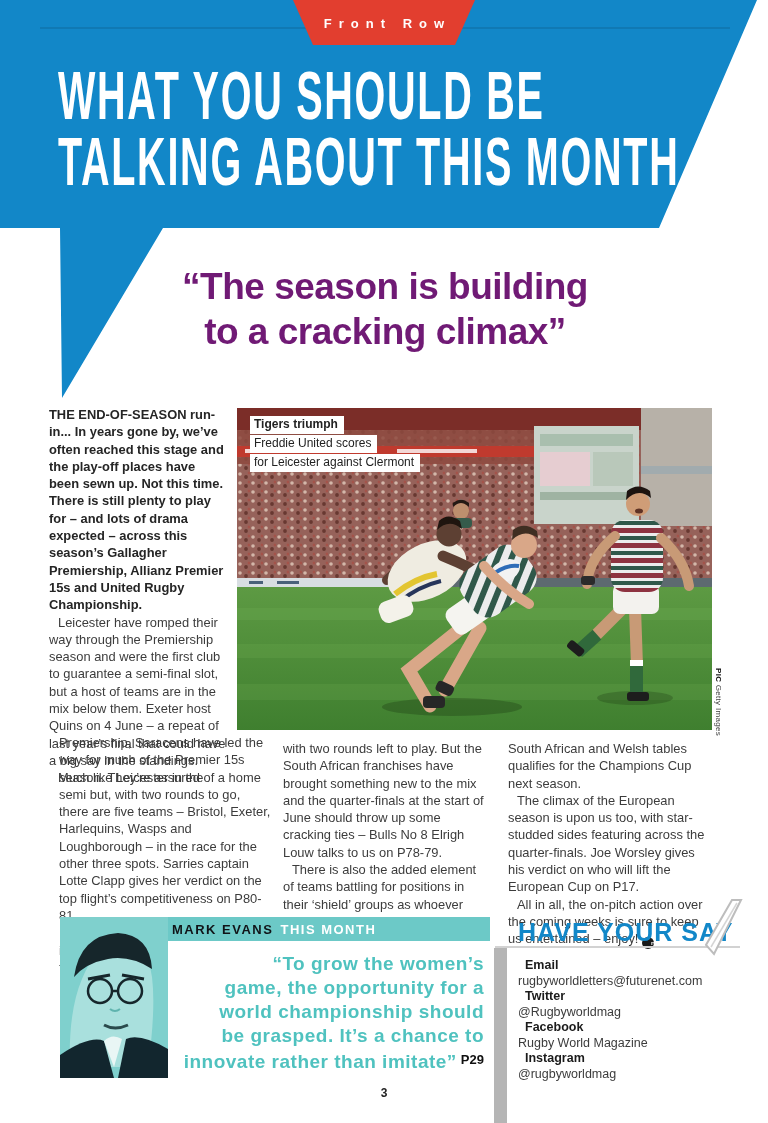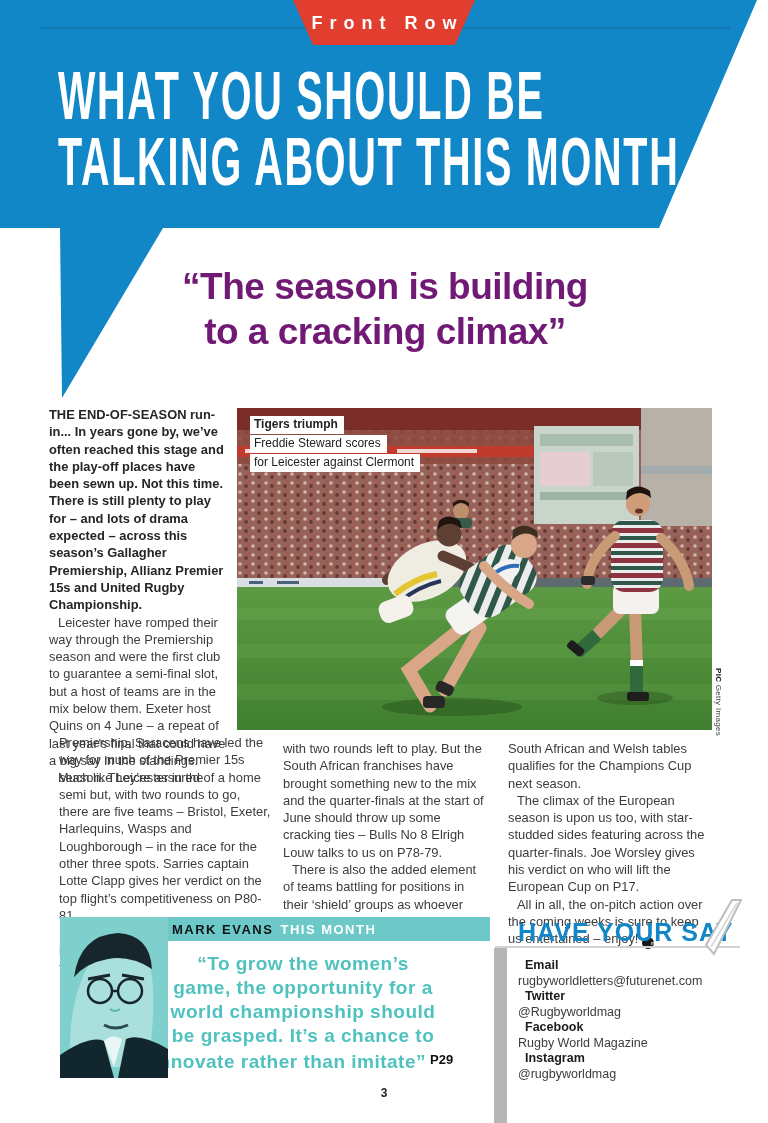--- a/index.html
+++ b/index.html
@@ -19,21 +19,21 @@
     position:absolute; left:40px; top:27px; width:690px; height:2px;
     background:rgba(0,0,0,.10);
   }
   .front-row-banner {
     position:absolute; left:293px; top:0; width:182px; height:45px;
     background:#E23E2F;
     clip-path:polygon(0 0,100% 0,89% 100%,11% 100%);
     display:flex; align-items:center; justify-content:center;
   }
   .front-row-banner span {
-    color:#fff; font-size:18px; font-weight:bold; letter-spacing:7px;
+    color:#fff; font-size:13px; font-weight:bold; letter-spacing:7px;
     padding-left:7px; padding-top:2px;
   }
   .headline {
     position:absolute; left:58px; top:62px; color:#fff;
     font-size:46px; font-weight:800; line-height:44px; letter-spacing:2px;
     transform:scale(0.86,1.5); transform-origin:0 0; white-space:nowrap;
   }
   .pull-quote {
     position:absolute; left:100px; top:264px; width:570px;
     text-align:center; color:#701a75;
@@ -76,21 +76,21 @@
     position:absolute; left:0; top:0; width:430px; height:24px; background:#6CC9C7;
     font-size:13px; font-weight:800; letter-spacing:1.5px;
     display:flex; align-items:center; padding-left:112px;
   }
   .me-bar .name { color:#101418; }
   .me-bar .tag  { color:#ffffff; margin-left:7px; }
   .me-photo { position:absolute; left:0; top:0; width:108px; height:161px; }
   .me-quote-area {
     position:absolute; left:0; top:24px; width:430px; height:137px; background:#fff;
     clip-path:polygon(86px 0,430px 0,430px 137px,35px 137px);
-    padding:11px 6px 0 62px; text-align:center;
+    padding:11px 6px 0 62px; text-align:right;
   }
   .me-quote-line {
     color:#4FC2BF; font-size:19px; line-height:24px; font-weight:800; letter-spacing:.5px;
     white-space:nowrap;
   }
   .me-pageref { color:#101010; font-size:13px; font-weight:800; letter-spacing:0; vertical-align:4px; margin-left:4px; }
   
   .hys-title {
     position:absolute; left:518px; top:918px; color:#1287C8;
     font-size:25px; font-weight:800; letter-spacing:1px;
@@ -249,21 +249,21 @@
         <path d="M424 130 Q448 152 452 178" stroke="#c89a76" stroke-width="10" stroke-linecap="round" fill="none"></path>
         <rect x="344" y="168" width="14" height="9" rx="3" fill="#2b2b2b"></rect>
         <circle cx="401" cy="96" r="12" fill="#cf9d77"></circle>
         <path d="M389 92 q12 -13 25 -2 l-1 -7 q-12 -9 -23 0 Z" fill="#1d1410"></path>
         <ellipse cx="402" cy="103" rx="4" ry="2.5" fill="#5e3325"></ellipse>
       </g>
     </svg>
 
     <div class="caption">
       <div class="chip title">Tigers triumph</div>
-      <div class="chip">Freddie Steward scores</div>
+      <div class="chip">Freddie United scores</div>
       <div class="chip">for Leicester against Clermont</div>
     </div>
   </div>
   <div class="photo-credit">
     <b>PIC</b>&nbsp;<span>Getty Images</span>
   </div>
 
   <div class="me-box">
     <div class="me-bar">
       <span class="name">MARK EVANS</span>

